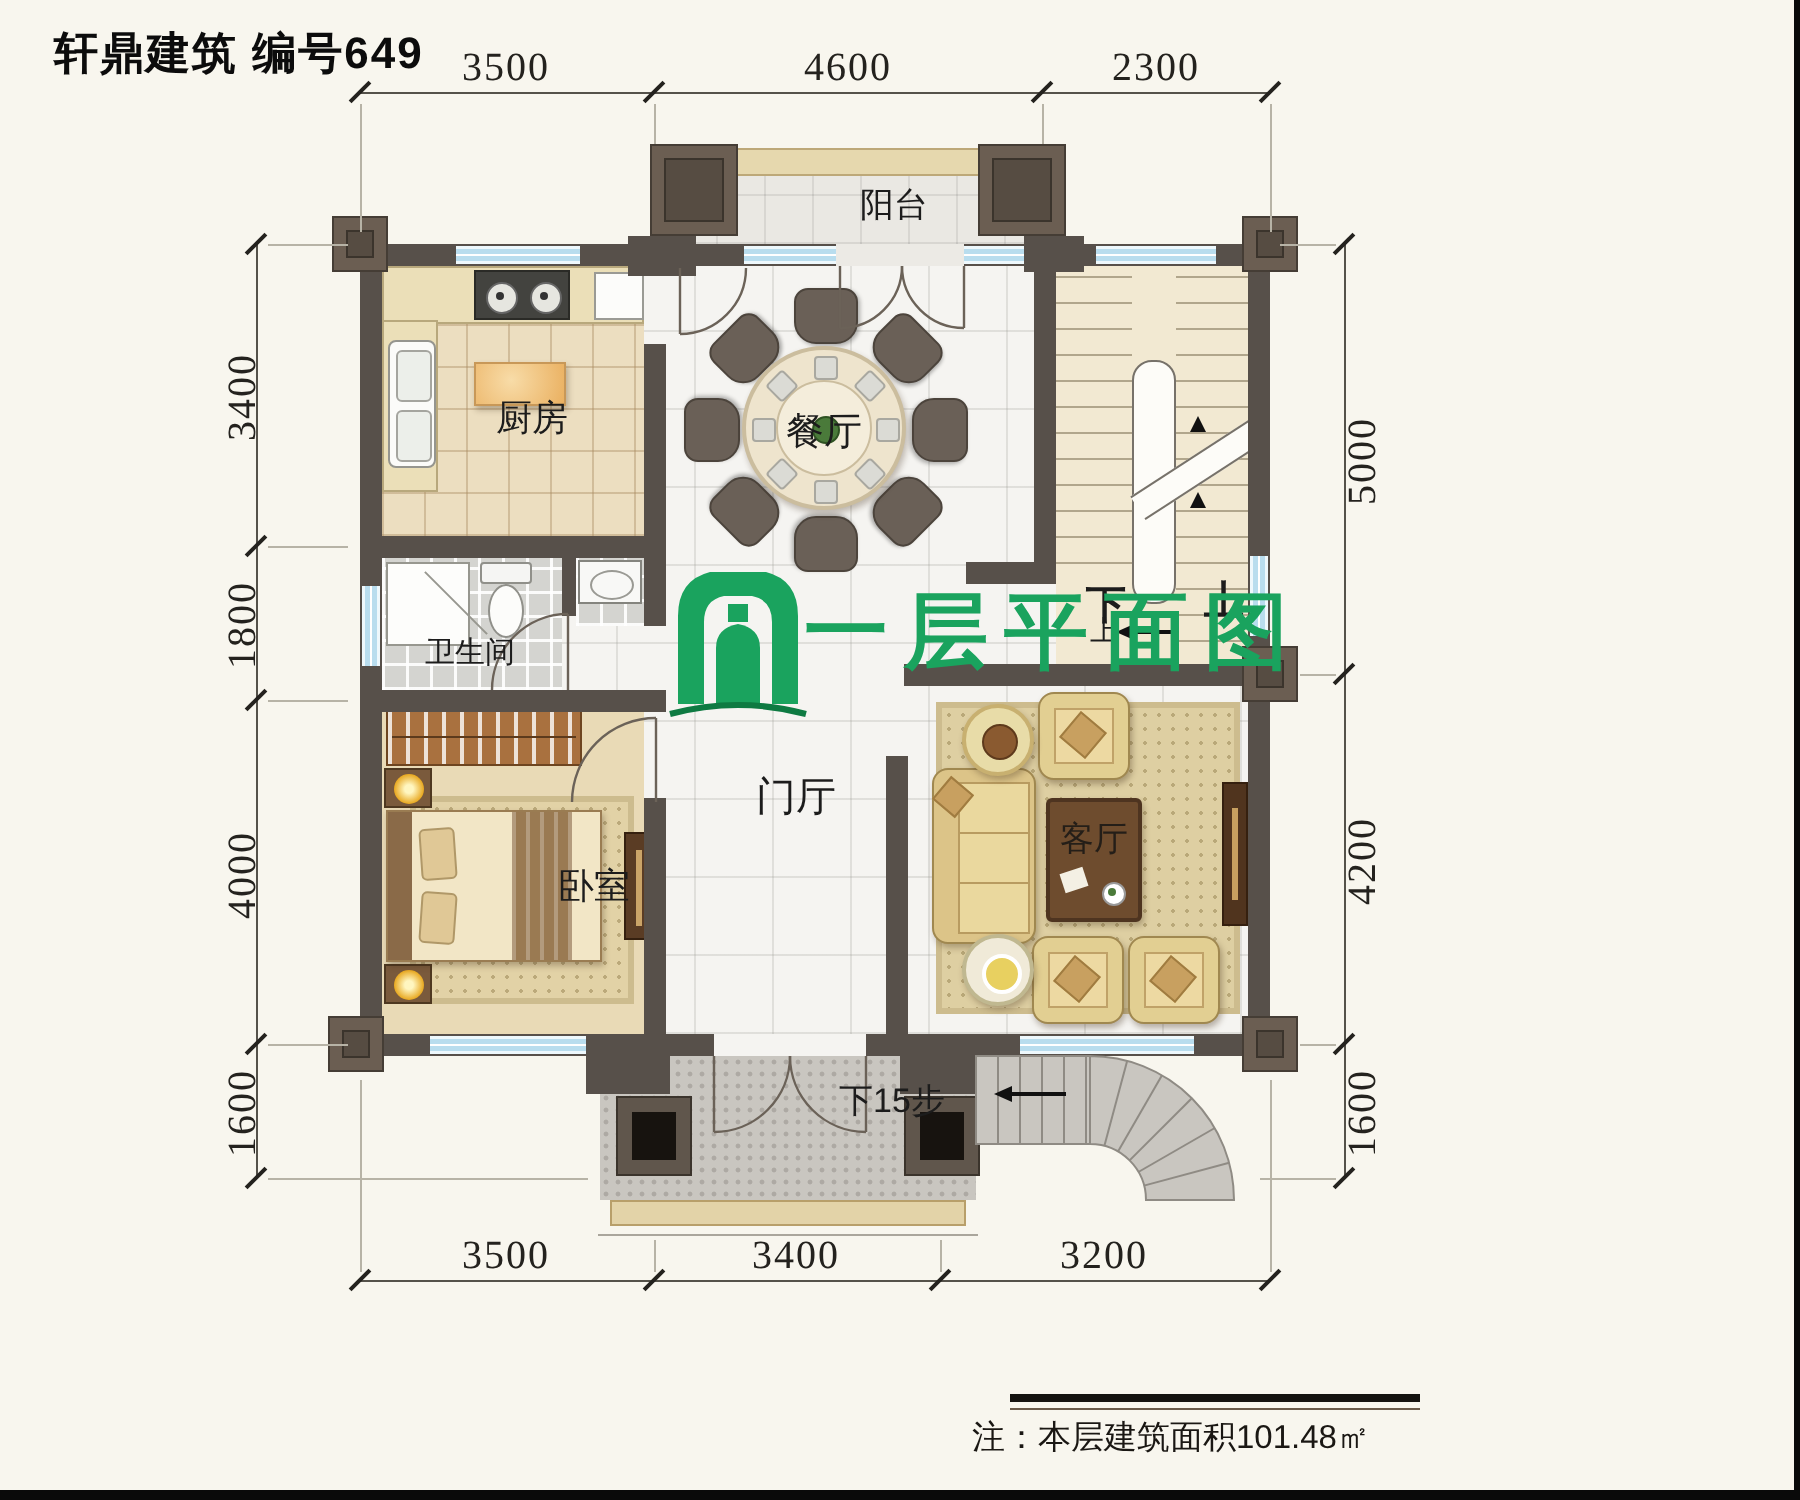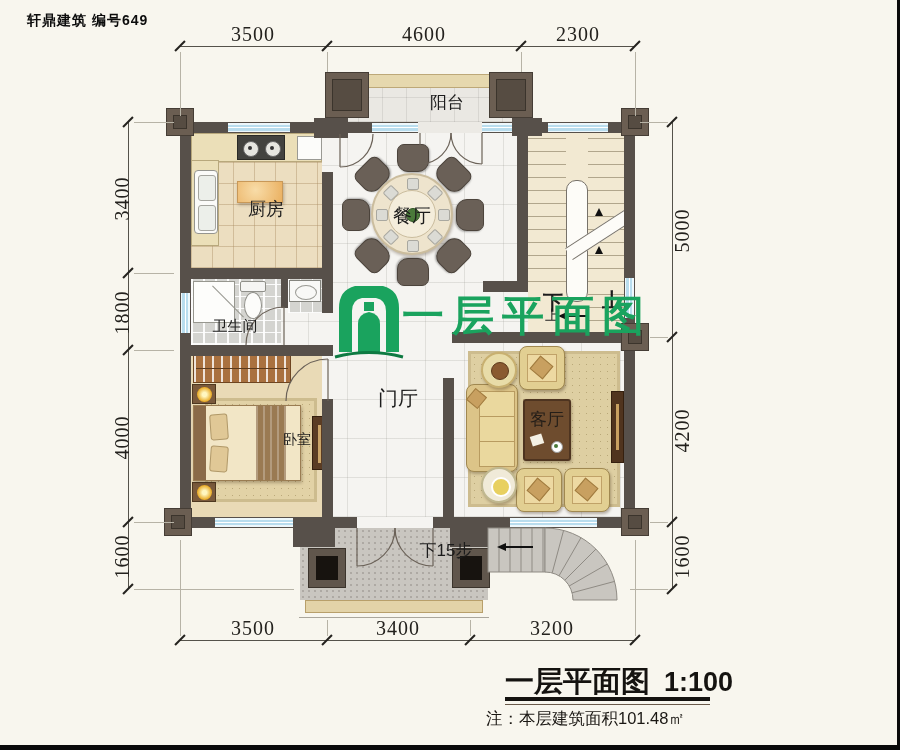--- a/index.html
+++ b/index.html
@@ -51,21 +51,21 @@
   .plate{position:absolute;width:10px;height:10px;background:#dbdbd5;border:1px solid #a9a8a0;border-radius:2px;}
   .armchair{position:absolute;width:44px;height:42px;background:#e2cf92;border:1px solid #a08850;border-radius:8px;
     box-shadow:1px 2px 3px rgba(60,40,20,.35);}
   .armchair .seat{position:absolute;inset:7px;background:#edd9a2;border:1px solid #c0a268;}
   .armchair .cush{position:absolute;left:13px;top:12px;width:15px;height:15px;background:#c8a060;border:1px solid #a07c40;transform:rotate(40deg);}
   .stool{position:absolute;border-radius:50%;box-sizing:border-box;}
   .tri-up{position:absolute;width:0;height:0;border-left:4px solid transparent;border-right:4px solid transparent;border-bottom:8px solid #111;}
   .arrow-left{position:absolute;width:0;height:0;border-top:4px solid transparent;border-bottom:4px solid transparent;border-right:9px solid #111;}
   .logo-cn{position:absolute;color:#1aa35e;font-weight:bold;font-size:42px;letter-spacing:8px;}
   .logo-en{position:absolute;color:#1aa35e;font-weight:600;font-size:23px;letter-spacing:1px;}
-  .brand{position:absolute;left:27px;top:12px;font-size:14px;font-weight:bold;color:#0c0c0c;letter-spacing:1px;}
+  .brand{position:absolute;left:27px;top:12px;font-size:22px;font-weight:bold;color:#0c0c0c;letter-spacing:1px;}
   .tb-title{position:absolute;left:505px;top:662px;font-size:29px;font-weight:bold;color:#151310;}
   .tb-scale{font-weight:bold;margin-left:14px;font-size:27px;}
   .tb-note{position:absolute;left:486px;top:708px;font-size:16.5px;color:#1a1713;}
   svg{position:absolute;left:0;top:0;}
 </style>
 </head>
 <body>
 
 <div id="canvas">
 
@@ -276,21 +276,21 @@
       <line x1="357" y1="528" x2="357" y2="566"></line>
       <path d="M 395 528 A 38 38 0 0 0 433 566"></path>
       <line x1="433" y1="528" x2="433" y2="566"></line>
     </g>
   </svg>
 
   <div class="lbl" style="left:417px;top:91px;width:60px;font-size:17px;">阳台</div>
   <div class="lbl" style="left:236px;top:197px;width:60px;font-size:18px;">厨房</div>
   <div class="lbl" style="left:382px;top:203px;width:60px;font-size:19px;">餐厅</div>
   <div class="lbl" style="left:203px;top:317px;width:64px;font-size:15px;">卫生间</div>
-  <div class="lbl" style="left:267px;top:431px;width:60px;font-size:14px;">卧室</div>
+  <div class="lbl" style="left:267px;top:431px;width:60px;font-size:18px;">卧室</div>
   <div class="lbl" style="left:368px;top:385px;width:60px;font-size:20px;">门厅</div>
   <div class="lbl" style="left:517px;top:408px;width:60px;font-size:17px;color:#241e18;">客厅</div>
 
   <div class="lbl" style="left:533px;top:289px;width:40px;font-size:20px;font-weight:bold;">下</div>
   <div class="lbl" style="left:592px;top:287px;width:40px;font-size:20px;font-weight:bold;">上</div>
   <div class="lbl" style="left:537px;top:307px;width:30px;font-size:14px;">上</div>
   <div class="arrow-left" style="left:558px;top:312px;"></div>
   <div style="position:absolute;left:566px;top:315px;width:20px;height:2px;background:#111;"></div>
 
   <div class="lbl" style="left:408px;top:539px;width:76px;font-size:17px;font-weight:normal;">下15步</div>
@@ -354,23 +354,20 @@
   <div class="tick" style="left:665px;top:588px;"></div>
   <div class="ext" style="left:640px;top:122px;width:28px;height:1px;"></div>
   <div class="ext" style="left:650px;top:337px;width:18px;height:1px;"></div>
   <div class="ext" style="left:650px;top:522px;width:18px;height:1px;"></div>
   <div class="ext" style="left:630px;top:589px;width:38px;height:1px;"></div>
   <div class="dimlbl vert" style="left:652px;top:219px;">5000</div>
   <div class="dimlbl vert" style="left:652px;top:419px;">4200</div>
   <div class="dimlbl vert" style="left:652px;top:545px;">1600</div>
 
   <div class="brand">轩鼎建筑 编号649</div>
-  <div class="tb-title">
-    <span>一层平面图</span><span class="tb-scale">1:100</span>
-  </div>
   <div style="position:absolute;left:505px;top:697px;width:205px;height:4px;background:#151310;"></div>
   <div style="position:absolute;left:505px;top:704px;width:205px;height:1px;background:#6a5a4a;"></div>
   <div class="tb-note">注：本层建筑面积101.48㎡</div>
 
   <div style="position:absolute;left:0;top:745px;width:900px;height:5px;background:#0a0a0a;"></div>
   <div style="position:absolute;left:897px;top:0;width:3px;height:750px;background:#0a0a0a;"></div>
 
 </div>
 
 </body></html>

